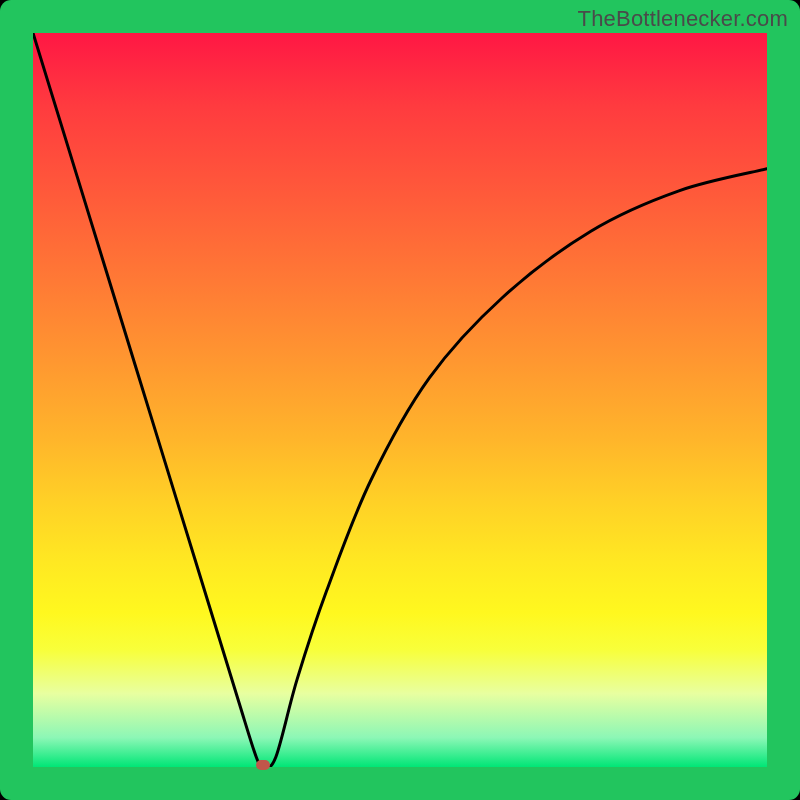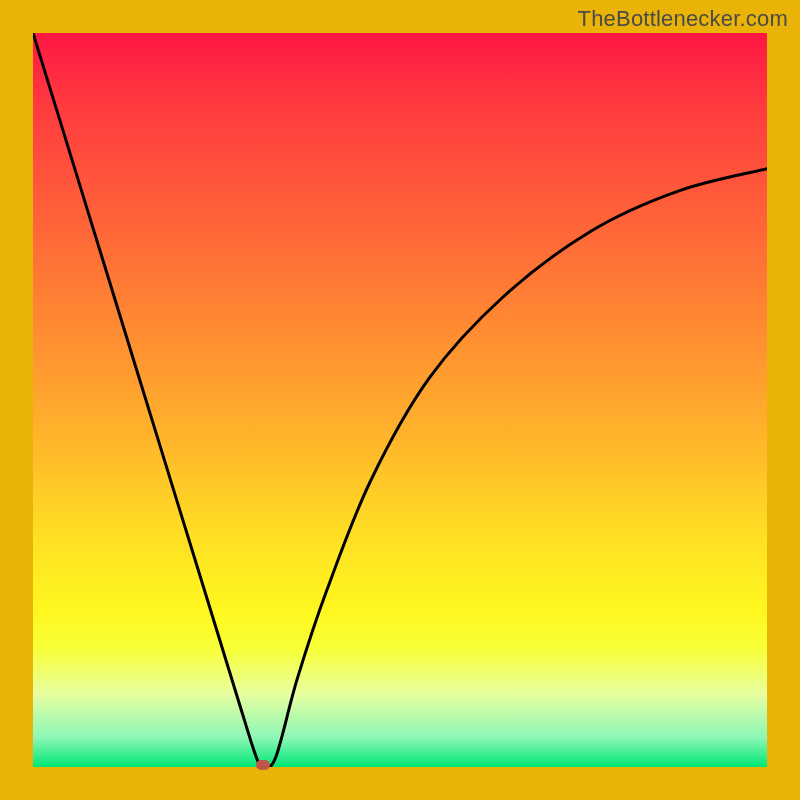--- a/index.html
+++ b/index.html
@@ -10,21 +10,22 @@
     background: #000;
     overflow: hidden;
     font-family: Arial, Helvetica, sans-serif;
   }
   .frame {
     position: absolute;
     top: 0;
     left: 0;
     width: 800px;
     height: 800px;
-    background: #eab308;
+    background: #22c55e;
+    border-radius: 11px;
   }
   .plot-area {
     position: absolute;
     top: 33px;
     left: 33px;
     width: 734px;
     height: 734px;
     background: linear-gradient(
       to bottom,
       #ff1744 0%,

